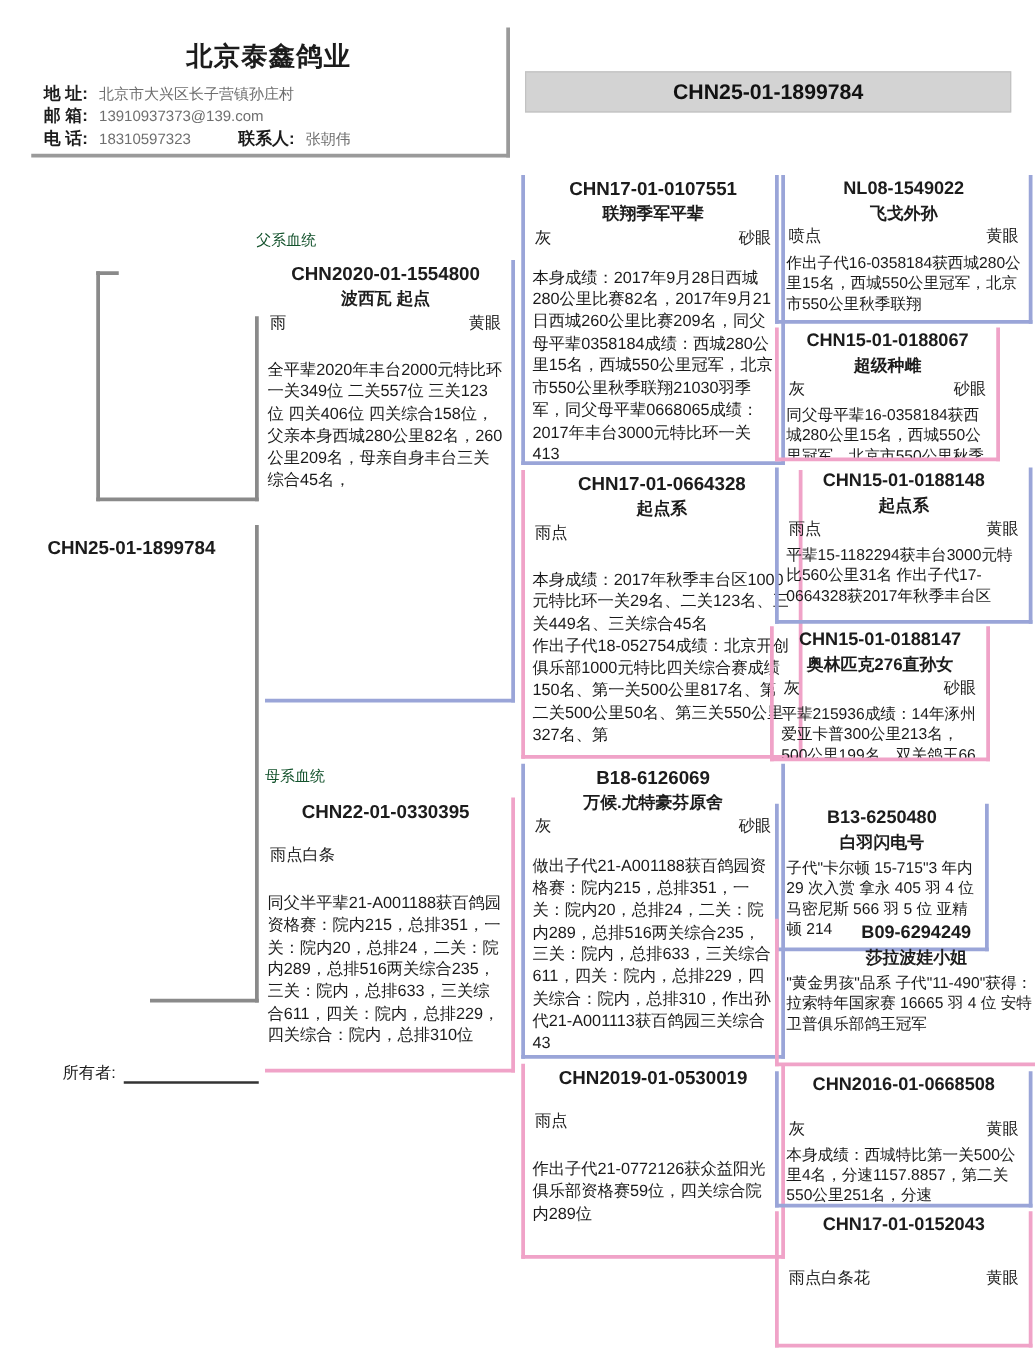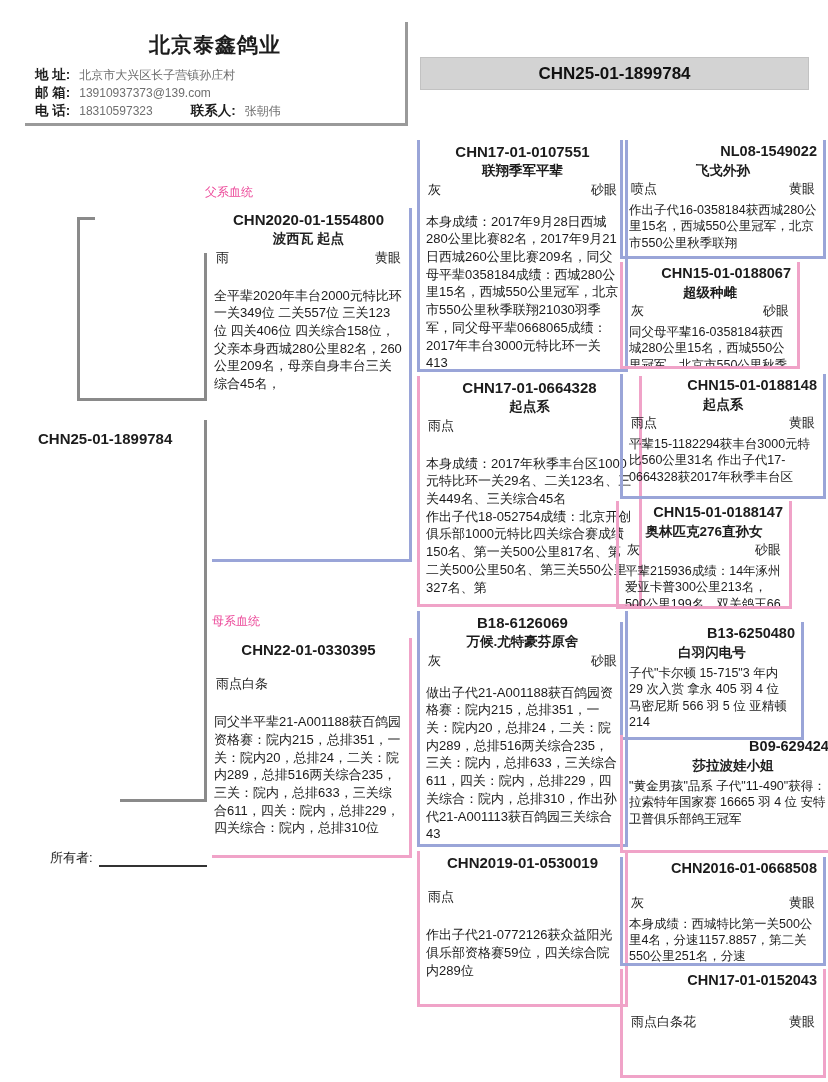--- a/index.html
+++ b/index.html
@@ -27,37 +27,37 @@
   .c-label2{font-size:13.5px;font-weight:bold;margin-left:38px;white-space:nowrap;}
   
   .banner{
     position:absolute;left:420px;top:57px;width:389px;height:33px;
     background:var(--banner-bg);border:1px solid #c2c2c2;box-sizing:border-box;
     text-align:center;line-height:31px;font-size:17px;font-weight:bold;color:#111;
   }
   
   .tline{position:absolute;background:var(--line-gray);}
   
-  .blood-label{position:absolute;font-size:12px;color:#ec4899;}
+  .blood-label{position:absolute;font-size:12px;color:#14532d;}
   
   .subject-ring{position:absolute;left:38px;top:430px;font-size:15px;font-weight:bold;}
   
   .owner-row{position:absolute;left:50px;top:849px;font-size:13px;font-weight:normal;display:flex;align-items:flex-end;}
   .owner-line{display:inline-block;width:108px;border-bottom:2px solid #333;margin-left:6px;height:14px;}
   
   .card{position:absolute;box-sizing:border-box;padding:2px 6px 4px 6px;overflow:hidden;}
   .card.male{border-left:3px solid var(--male-border);border-right:3px solid var(--male-border);border-bottom:3px solid var(--male-border);}
   .card.female{border-left:3px solid var(--female-border);border-right:3px solid var(--female-border);border-bottom:3px solid var(--female-border);}
   .card.parent{border-left:none;padding-left:2px;}
   .card-title{font-size:15px;font-weight:bold;text-align:center;line-height:1.35;}
   .card-name{font-size:13.5px;font-weight:bold;text-align:center;line-height:1.3;}
   .card-meta{display:flex;justify-content:space-between;font-size:13px;padding:1px 2px 0 2px;color:#222;}
   .card-desc{font-size:13px;line-height:1.36;margin-top:12px;white-space:pre-line;color:#1a1a1a;}
   .mid .card-desc{margin-top:14px;}
-  .right .card-title{font-size:14.5px;text-align:right;}
+  .right .card-title{font-size:14.5px;}
   .right .card-desc{font-size:12.5px;line-height:1.3;margin-top:4px;}
   .parent .card-desc{margin-top:20px;}
   .meta-gap{margin-top:14px;}
   .meta-gap2{margin-top:21px;}
   .desc-gap{margin-top:20px !important;}
 </style>
 </head>
 <body>
 
 <div class="page">
@@ -193,21 +193,21 @@
   <div class="card right female" style="left:616px;top:501px;width:176px;height:108px">
     <div class="card-title">CHN15-01-0188147</div>
     <div class="card-name">奥林匹克276直孙女</div>
     <div class="card-meta">
       <span>灰</span>
       <span>砂眼</span>
     </div>
     <div class="card-desc">平辈215936成绩：14年涿州爱亚卡普300公里213名，500公里199名，双关鸽王66名，侄</div>
   </div>
 
-  <div class="card right male" style="left:620px;top:622px;width:184px;height:118px">
+  <div class="card right male" style="left:620px;top:643px;width:171px;height:118px">
     <div class="card-title">B13-6250480</div>
     <div class="card-name">白羽闪电号</div>
     <div class="card-desc meta-gap2">子代"卡尔顿 15-715"3 年内 29 次入赏 拿永 405 羽 4 位 马密尼斯 566 羽 5 位 亚精顿 214</div>
   </div>
 
   <div class="card right female" style="left:620px;top:735px;width:226px;height:118px">
     <div class="card-title">B09-6294249</div>
     <div class="card-name">莎拉波娃小姐</div>
     <div class="card-desc meta-gap2">"黄金男孩"品系 子代"11-490"获得： 拉索特年国家赛 16665 羽 4 位 安特卫普俱乐部鸽王冠军</div>
   </div>

